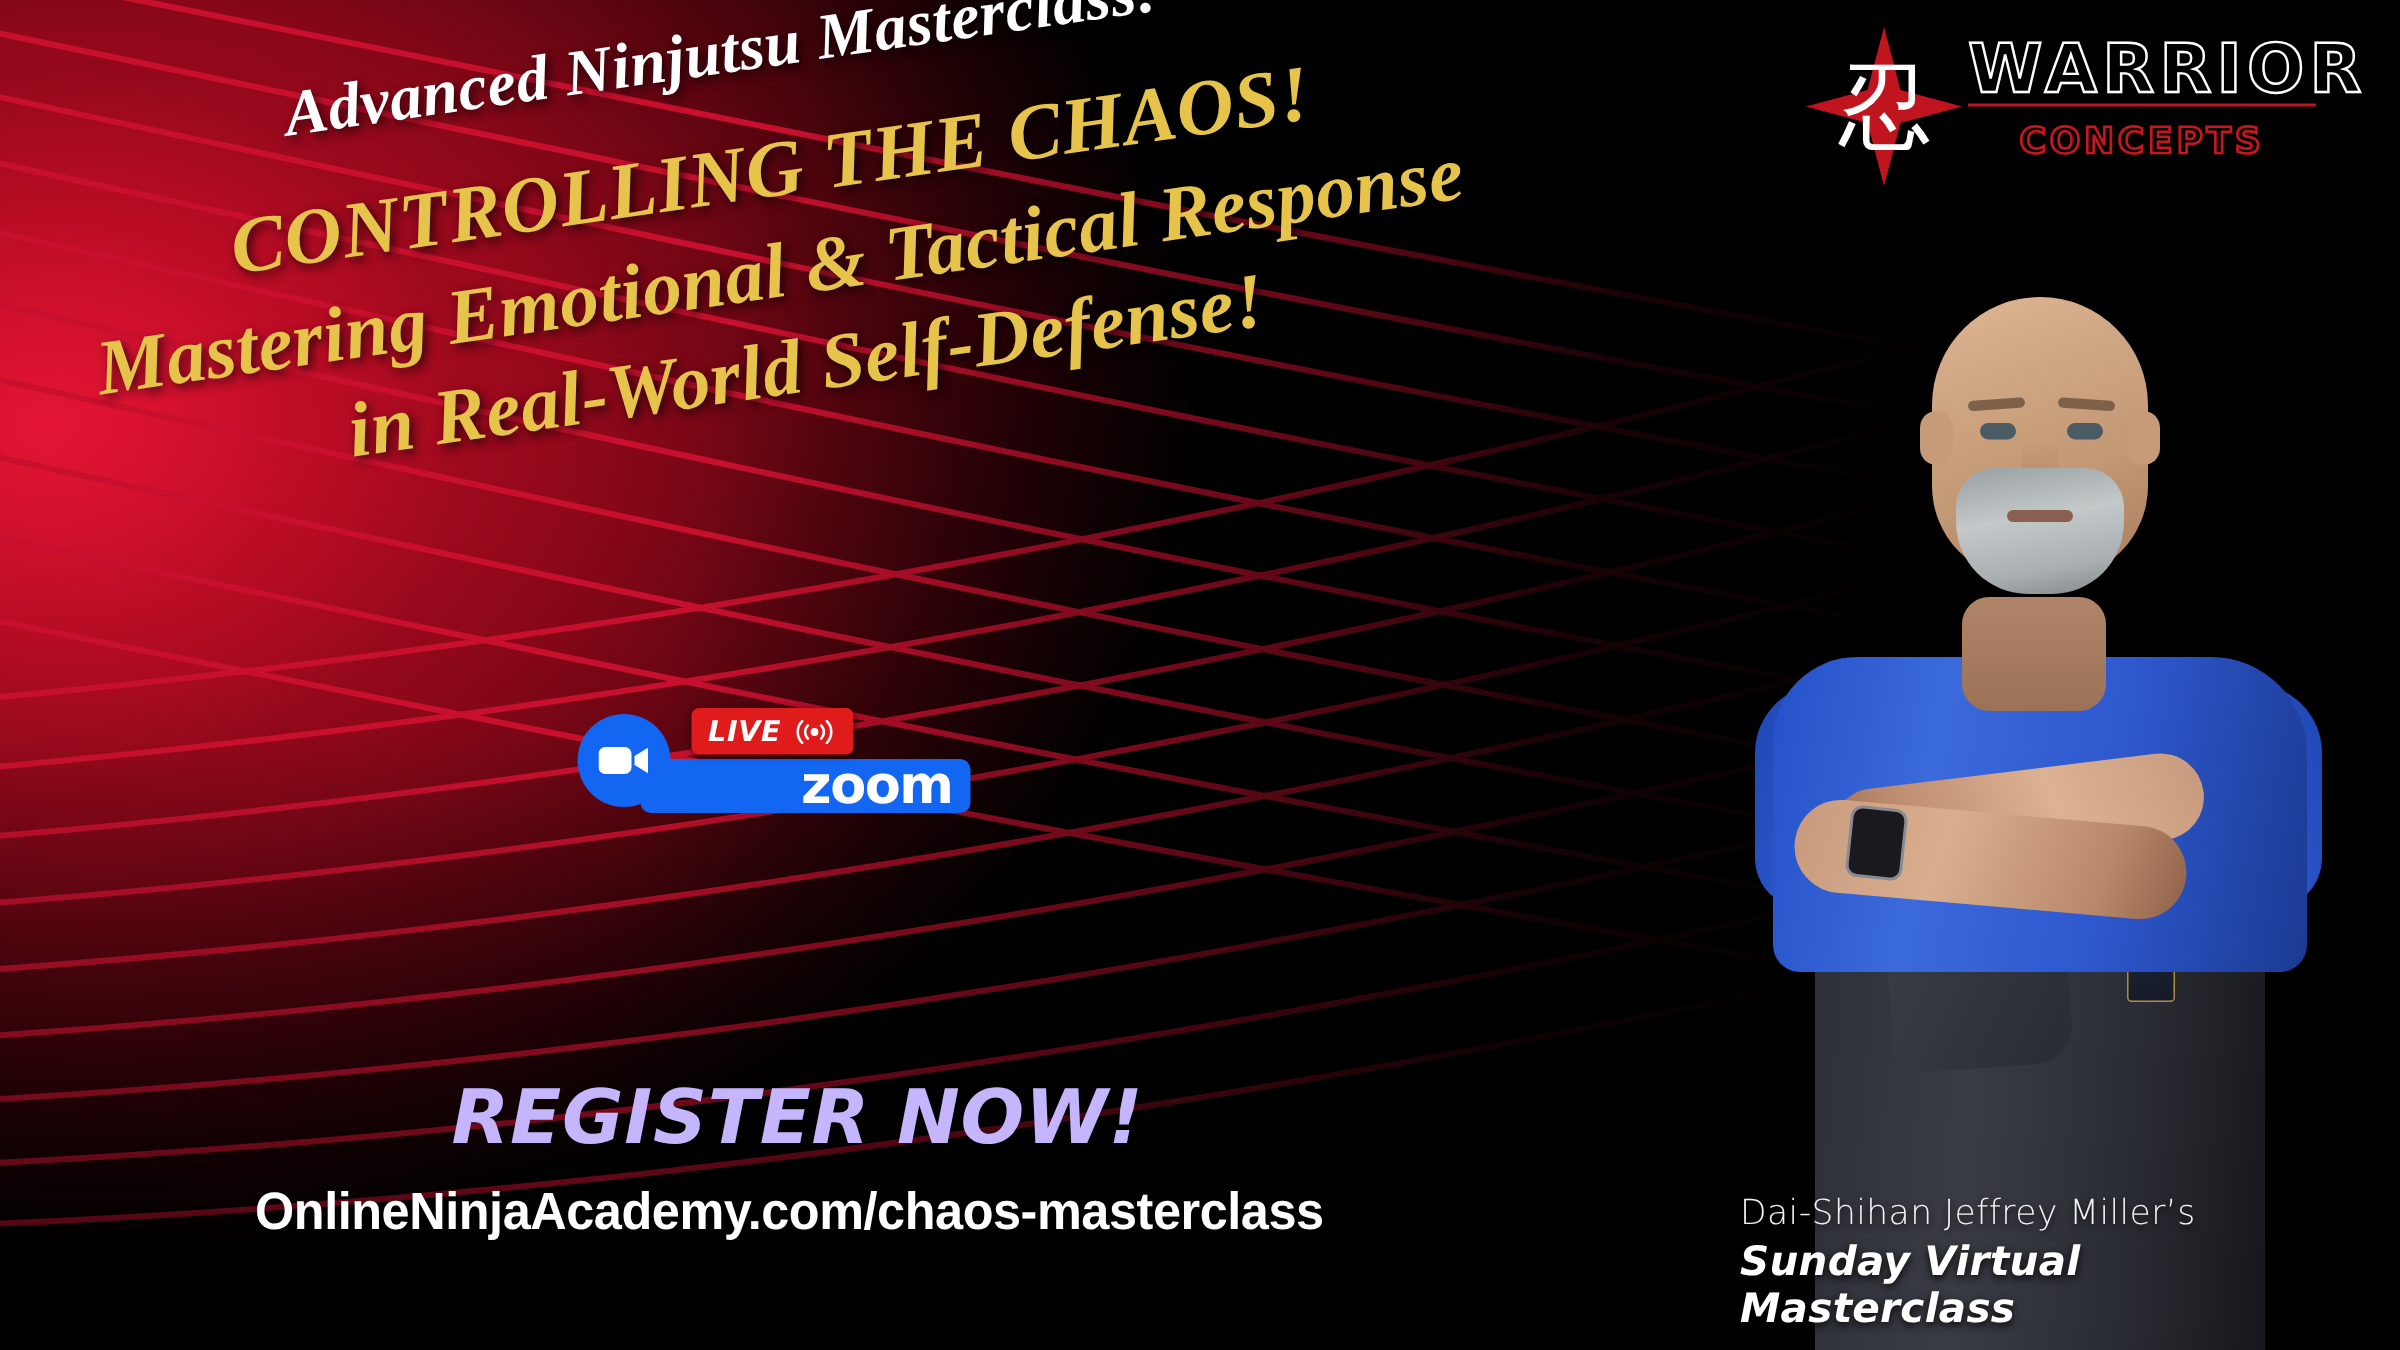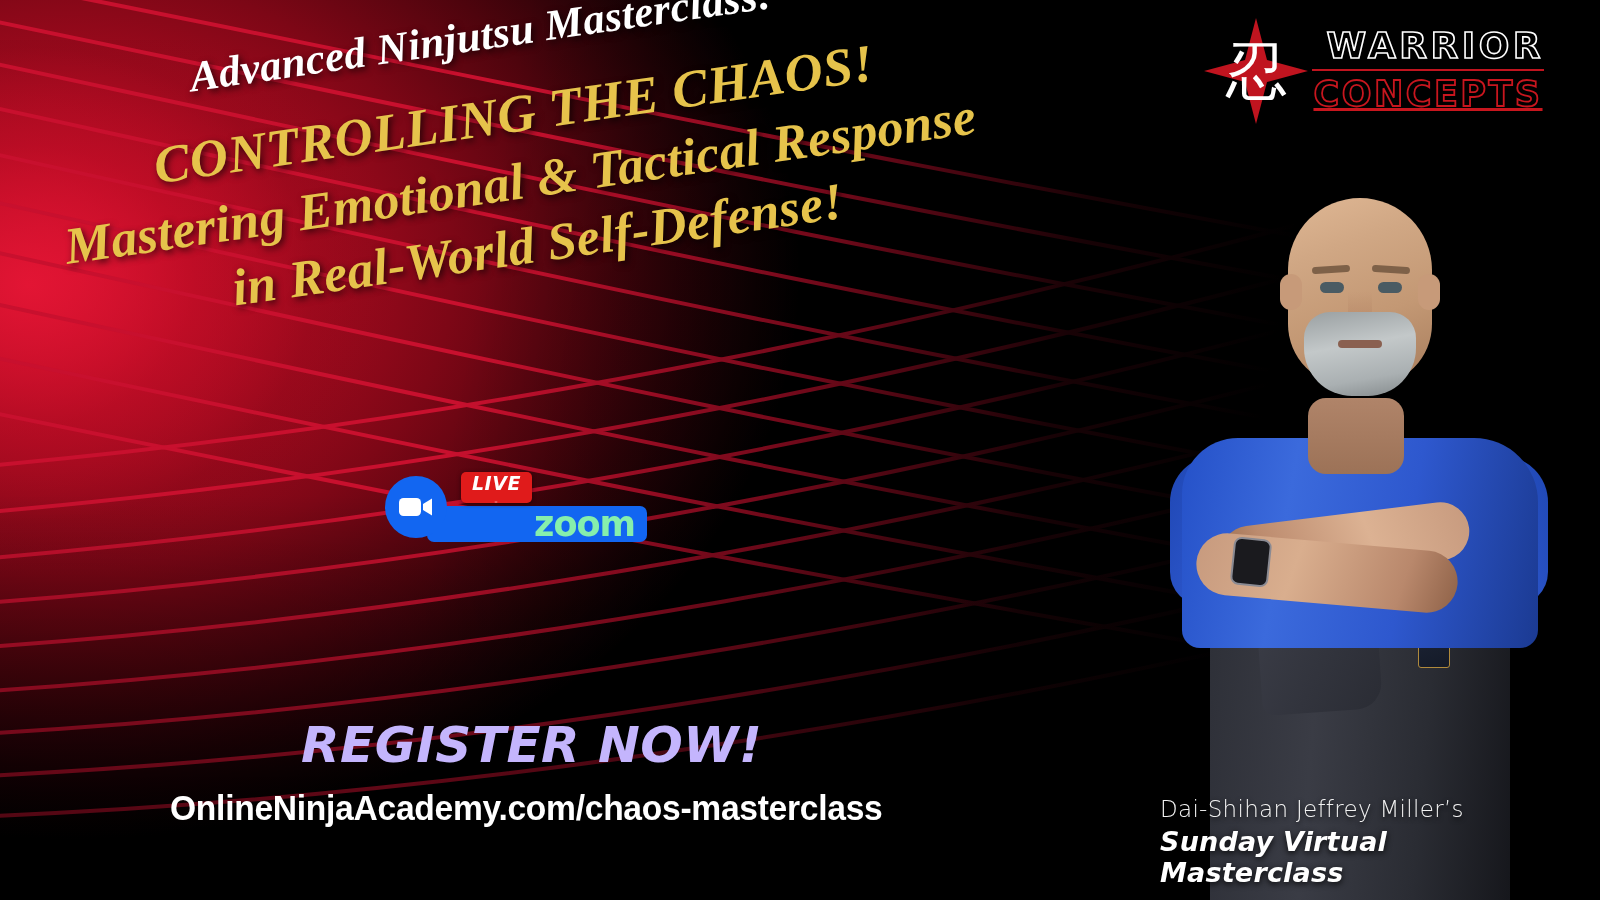--- a/index.html
+++ b/index.html
@@ -152,39 +152,38 @@
     display: flex;
     align-items: center;
     justify-content: flex-end;
     padding-right: 12px;
     box-sizing: border-box;
   }
   .zoom-word {
     font-family: "DejaVu Sans", sans-serif;
     font-weight: bold;
     font-size: 35px;
-    color: #86efac;
+    color: #ffffff;
     letter-spacing: -1px;
     line-height: 1;
     text-transform: lowercase;
   }
   .live-badge {
     position: absolute;
     left: 76px;
     top: 0px;
     height: 31px;
     background: #E01B1B;
     border-radius: 5px;
     display: flex;
     align-items: center;
     gap: 7px;
     padding: 0 11px;
     box-sizing: border-box;
     box-shadow: 0 1px 4px rgba(0,0,0,0.5);
-    flex-direction: column;
   }
   .live-text {
     font-family: "DejaVu Sans", sans-serif;
     font-style: italic;
     font-weight: bold;
     font-size: 19px;
     color: #FFFFFF;
     letter-spacing: 0.5px;
   }
 
@@ -258,42 +257,41 @@
   }
   .brand-words {
     position: absolute;
     left: 108px;
     top: 8px;
     width: 232px;
   }
   .brand-warrior {
     font-family: "DejaVu Sans", sans-serif;
     font-weight: bold;
-    font-size: 36px;
+    font-size: 45px;
     line-height: 40px;
     letter-spacing: 3.5px;
     color: transparent;
     -webkit-text-stroke: 1.6px #FFFFFF;
     text-align: right;
   }
   .brand-rule {
     height: 2px;
     background: #C0141F;
     margin: 3px 0 3px 0;
   }
   .brand-concepts {
     font-family: "DejaVu Sans", sans-serif;
     font-weight: bold;
-    font-size: 35px;
+    font-size: 24px;
     line-height: 40px;
     letter-spacing: 2.5px;
     color: transparent;
     -webkit-text-stroke: 1.8px #C8161E;
     text-align: center;
-    text-decoration: underline;
   }
 
   
   .presenter {
     position: absolute;
     left: 1100px;
     top: 170px;
     width: 500px;
     height: 730px;
   }

